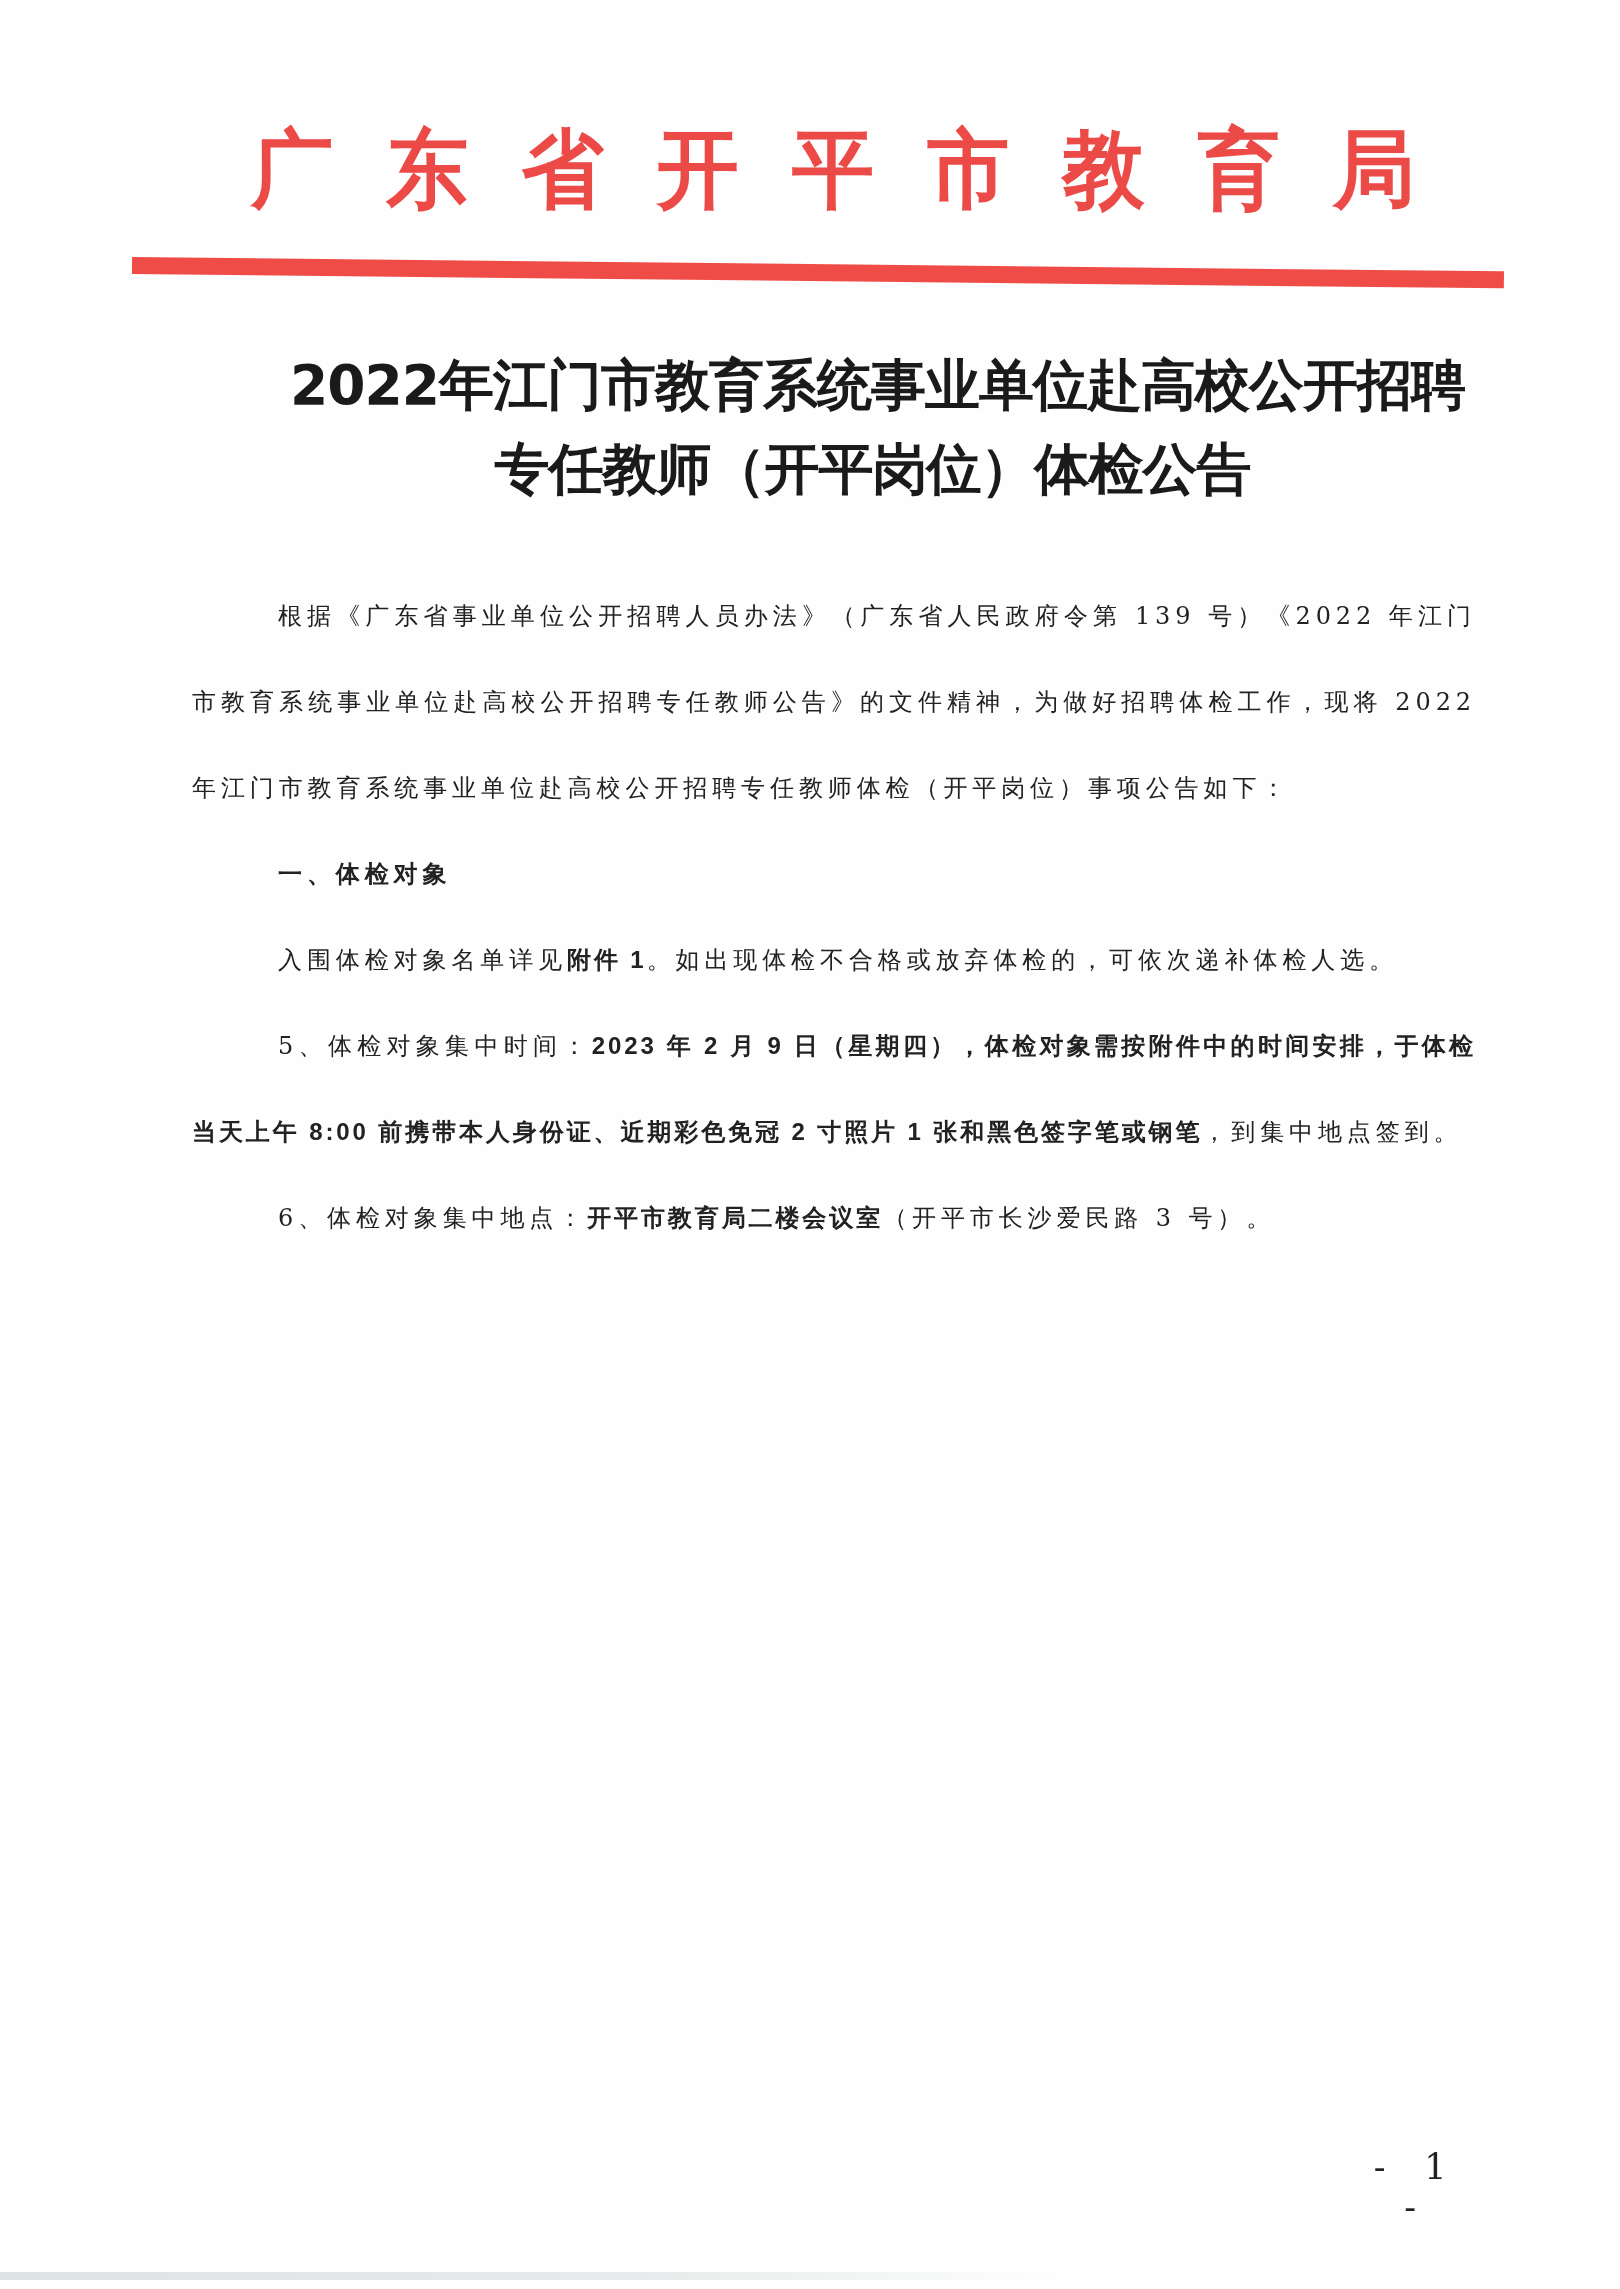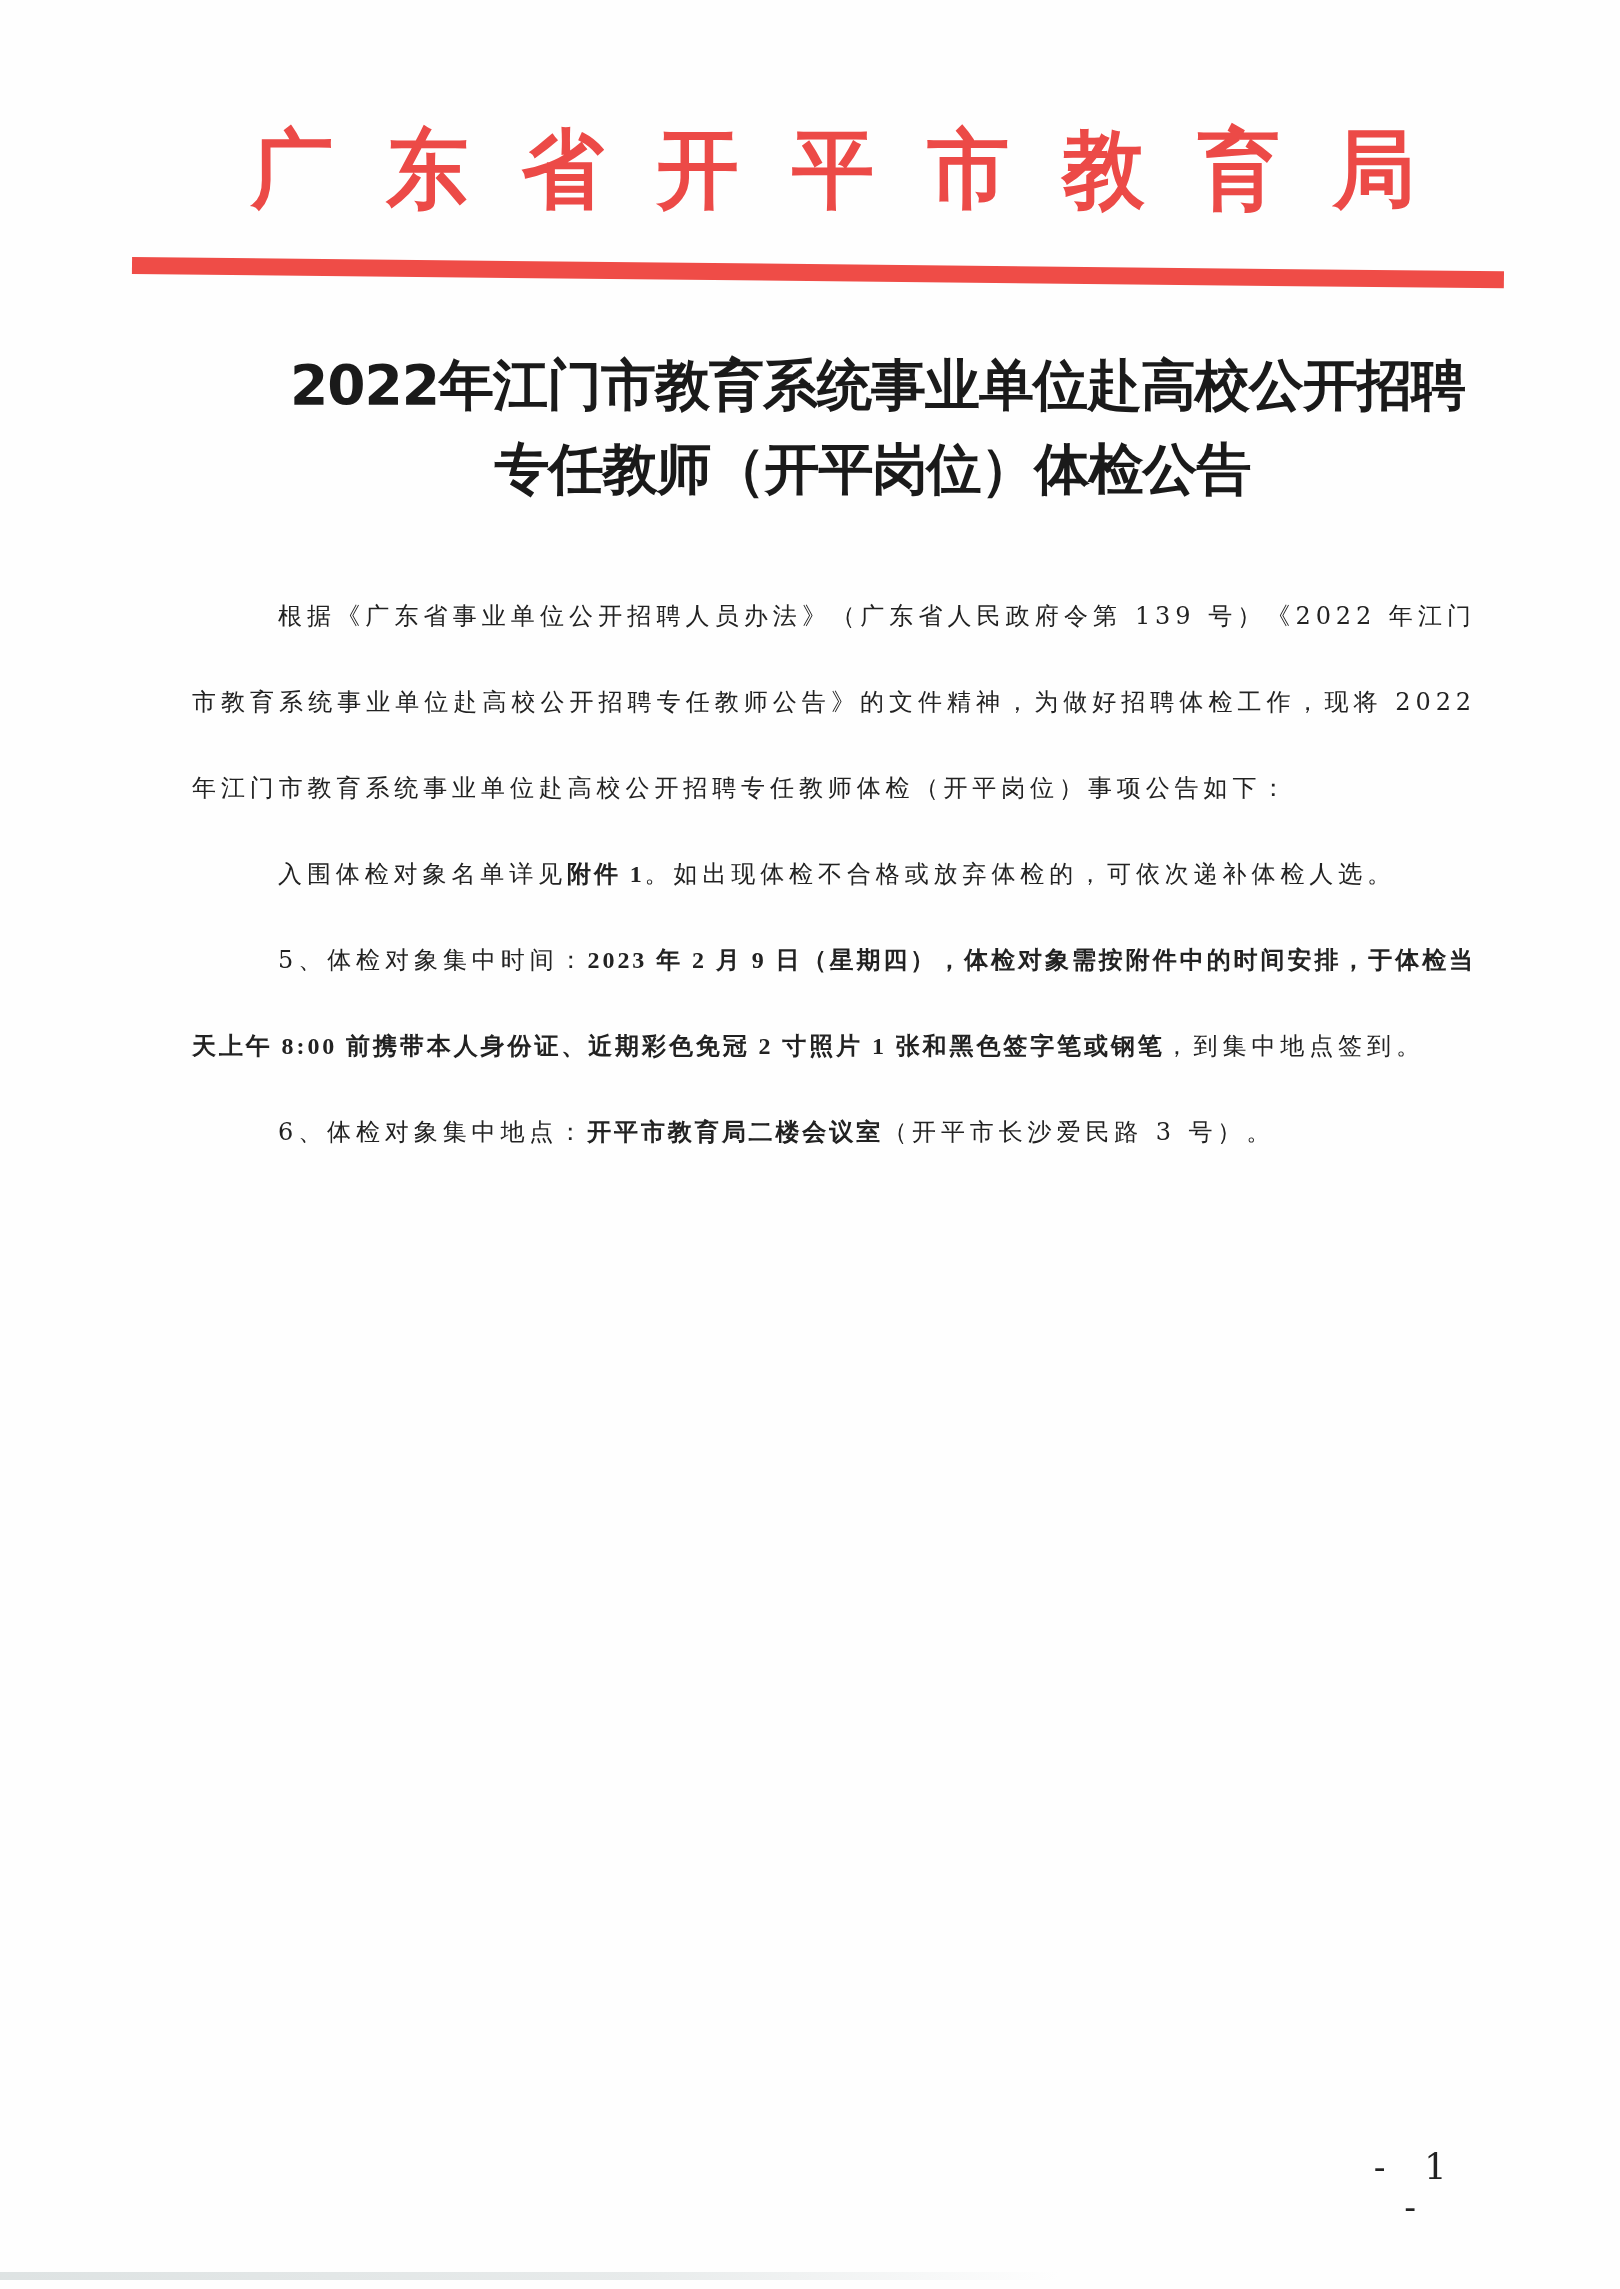--- a/index.html
+++ b/index.html
@@ -89,21 +89,21 @@
   .body p {
     margin: 0;
     text-indent: 86px;
   }
   .body p.heading {
     font-family: "DejaVu Sans", "Liberation Sans", sans-serif;
     font-weight: bold;
   }
   .body p.item { }
   .bold {
-    font-family: Liberation Serif, serif;
+    font-family: Liberation Sans, sans-serif;
     font-weight: bold;
     letter-spacing: 2.9px;
   }
 
   
   .page-number {
     position: absolute;
     left: 1358px;
     top: 2147px;
     width: 118px;
@@ -144,20 +144,21 @@
   <div class="red-rule"></div>
 
   <h1 class="title" style="margin:0;">
     <span class="line line1">2022年江门市教育系统事业单位赴高校公开招聘</span>
     <span class="line line2">专任教师（开平岗位）体检公告</span>
   </h1>
 
   <div class="body">
     <p>根据《广东省事业单位公开招聘人员办法》（广东省人民政府令第 139 号）《2022 年江门市教育系统事业单位赴高校公开招聘专任教师公告》的文件精神，为做好招聘体检工作，现将 2022 年江门市教育系统事业单位赴高校公开招聘专任教师体检（开平岗位）事项公告如下：</p>
 
+    <p class="heading">一、体检对象</p>
     <p><span>入围体检对象名单详见</span><span class="bold">附件 1</span><span>。如出现体检不合格或放弃体检的，可依次递补体检人选。</span></p>
 
 
     <p class="item"><span>5、体检对象集中时间：</span><span class="bold">2023 年 2 月 9 日（星期四），体检对象需按附件中的时间安排，于体检当天上午 8:00 前携带本人身份证、近期彩色免冠 2 寸照片 1 张和黑色签字笔或钢笔</span><span>，到集中地点签到。</span></p>
 
     <p class="item"><span>6、体检对象集中地点：</span><span class="bold">开平市教育局二楼会议室</span><span>（开平市长沙爱民路 3 号）。</span></p>
 
   </div>
 
   <div class="page-number">- 1 -</div>

